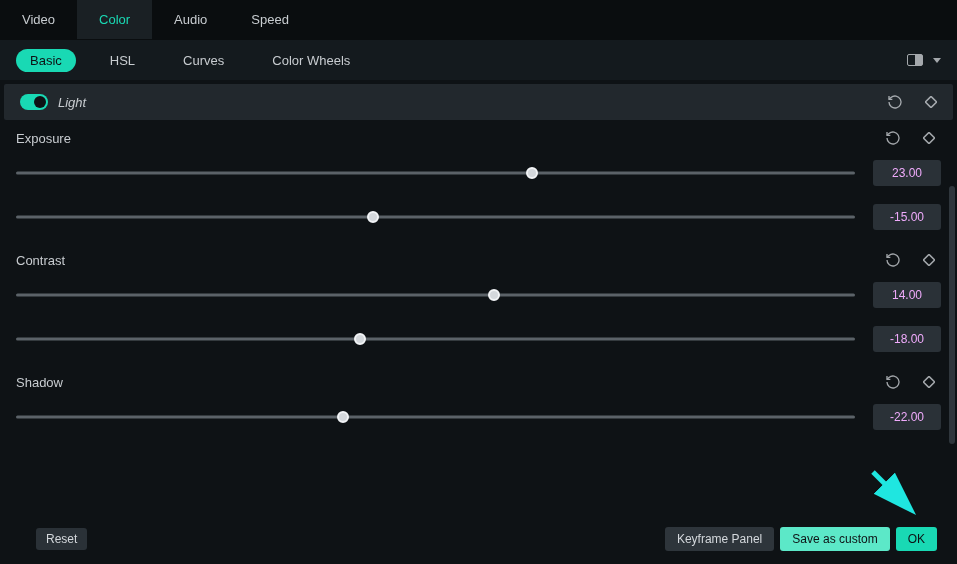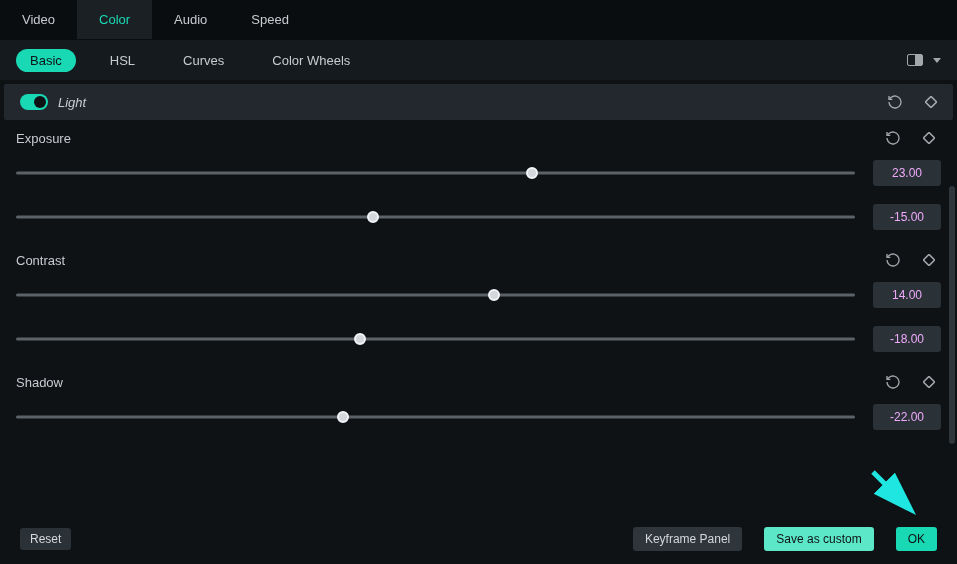--- a/index.html
+++ b/index.html
@@ -155,29 +155,29 @@
     border-radius: 3px;
     display: flex;
     align-items: center;
     justify-content: center;
     color: #f0abfc;
     font-size: 12px;
   }
 
   .footer {
     position: absolute;
-    left: 0; right: 0; bottom: 0;
+    left: 16px; right: 0; bottom: 0;
     height: 50px;
     display: flex;
     align-items: center;
     justify-content: space-between;
     padding: 0 20px;
     background: #0e1215;
   }
-  .footer-right { display: flex; align-items: center; gap: 22px; }
+  .footer-right { display: flex; align-items: center; gap: 6px; }
   .btn {
     padding: 5px 12px;
     border-radius: 3px;
     font-size: 12px;
     cursor: pointer;
     border: none;
   }
   .btn-gray { background: #2e353b; color: #d4d8dc; }
   .btn-reset { background: #2a3137; color: #d4d8dc; padding: 4px 10px; }
   .btn-accent { background: #5ce8c8; color: #0e1215; }

